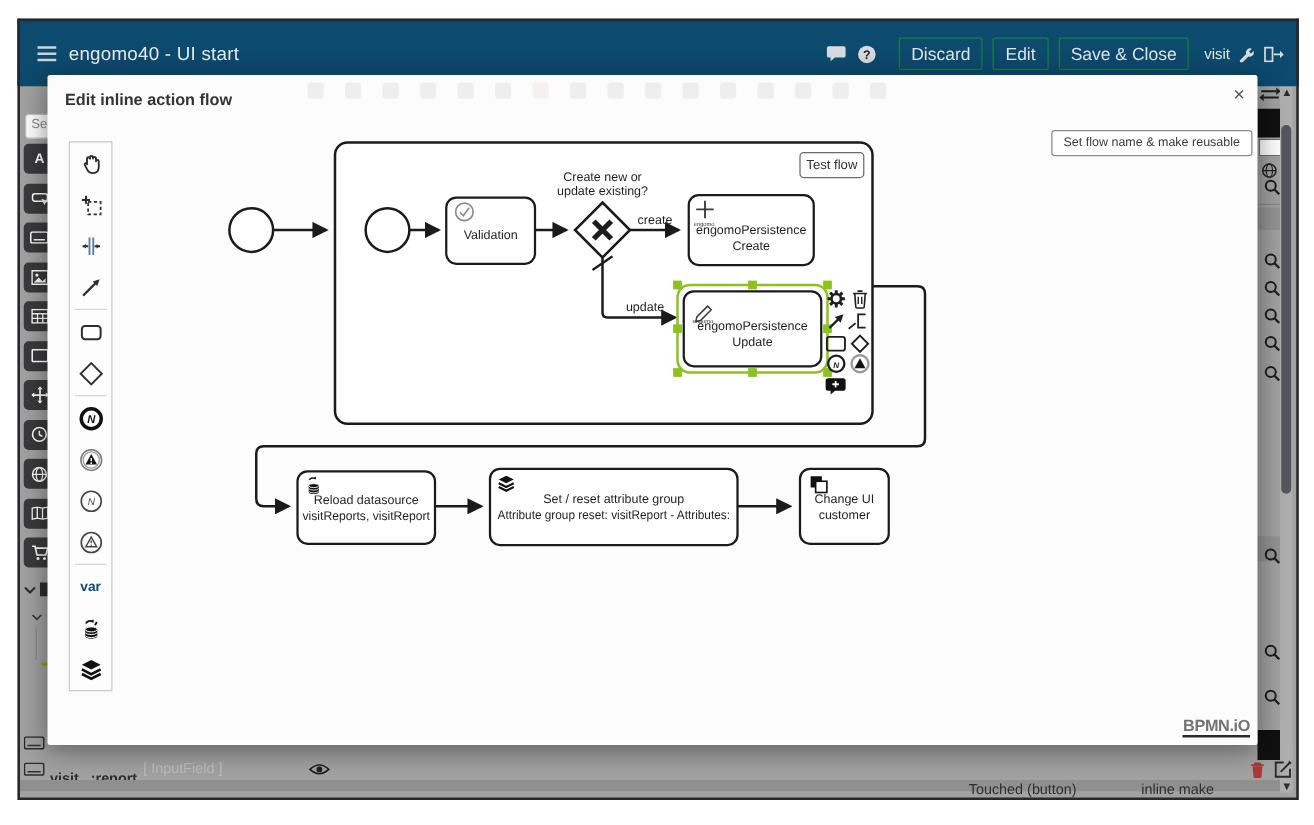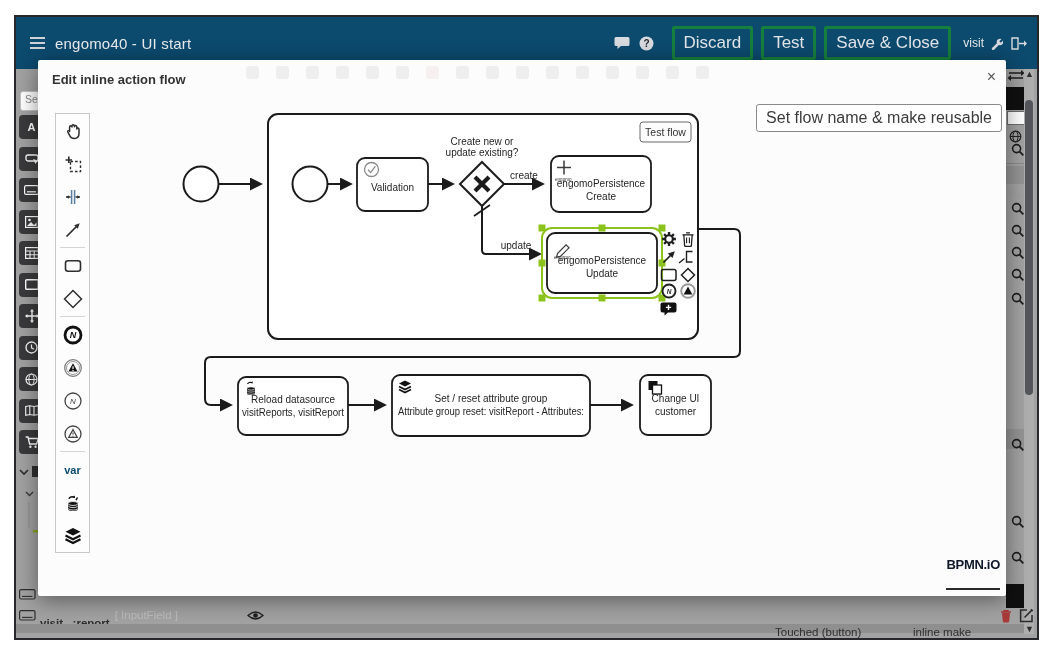--- a/index.html
+++ b/index.html
@@ -5,49 +5,49 @@
   html,body{margin:0;padding:0;background:#ffffff;}
   body{width:1051px;height:660px;position:relative;overflow:hidden;
        font-family:"Liberation Sans",sans-serif;-webkit-font-smoothing:antialiased;}
   .abs{position:absolute;}
   svg{display:block;font-family:"Liberation Sans",sans-serif;}
   
   #frame{left:14px;top:15px;width:1021px;height:621px;border:2px solid #26282b;background:#a2a2a2;}
   #topbar{left:14px;top:15px;width:1021px;height:52px;background:#0c4a6e;border:2px solid #26282b;border-bottom:none;
           display:flex;align-items:center;color:#e6e8ea;}
   #topbar .title{font-size:15px;color:#e9ebed;margin-left:10px;letter-spacing:.2px;}
-  .tb-btn{border:3px solid #15803d;border-radius:2px;color:#e2e5e9;font-size:17px;padding:4px 9px;background:transparent;
+  .tb-btn{border:1px solid #15803d;border-radius:2px;color:#e2e5e9;font-size:14px;padding:4px 9px;background:transparent;
           margin-left:8px;white-space:nowrap;}
   .burger span{display:block;width:15px;height:2px;background:#cfd3d8;margin:3px 0;}
   
   #modal{left:38px;top:60px;width:968px;height:536px;background:#fcfcfc;border-radius:2px;
          box-shadow:0 4px 22px rgba(0,0,0,.45);}
   #modal-title{left:14px;top:12px;font-size:13px;font-weight:bold;color:#333;}
   #modal-close{right:10px;top:9px;font-size:16px;color:#555;line-height:16px;cursor:pointer;}
   #setflow-btn{right:4px;top:44px;border:1px solid #8a8a8a;border-radius:3px;background:#fff;color:#3c3c3c;
-               font-size:16px;padding:4px 9px;}
+               font-size:10px;padding:4px 9px;}
   #ghost-row{left:208px;top:6px;height:14px;display:flex;gap:17px;opacity:.07;}
   #ghost-row i{width:13px;height:13px;background:#444;border-radius:3px;}
   #ghost-row i.pink{background:#c06070;opacity:1;}
   
   #palette{left:17px;top:53px;width:33px;background:#fdfdfd;border:1px solid #c9c9c9;display:flex;flex-direction:column;align-items:center;}
   .pal-item{width:33px;height:33px;display:flex;align-items:center;justify-content:center;}
   .pal-sep{width:25px;height:1px;background:#d4d4d4;margin:1px 0;}
   
   .sq-icon{width:25px;height:24px;background:#3a3a3c;border-radius:4px;display:flex;align-items:center;justify-content:center;}
   .greybar{background:#8f8f8f;}
   .lbl-dark{font-size:11.5px;color:#2e2e2e;margin-top:16px;}
   .lbl-light{font-size:11.5px;color:#bdbdbd;}
   
   #scroll-track{left:1024px;top:67px;width:10px;height:567px;background:#aeaeae;}
   #scroll-thumb{left:1025px;top:100px;width:8px;height:295px;background:#53575b;border-radius:4px;}
   .scroll-arrow{left:1025px;width:8px;height:8px;color:#2e2e2e;font-size:9px;line-height:8px;text-align:center;}
   
-  #bpmn-logo{right:6px;bottom:6px;font-size:13px;font-weight:bold;color:#0f172a;border-bottom:2px solid #2a2a2a;
-             padding-bottom:16px;letter-spacing:-.3px;}
+  #bpmn-logo{right:6px;bottom:6px;font-size:13px;font-weight:bold;color:#737373;border-bottom:2px solid #2a2a2a;
+             padding-bottom:0px;letter-spacing:-.3px;}
 </style>
 </head>
 <body>
 
 <div id="frame" class="abs"></div>
 
 <div class="abs" style="left:16px;top:66px;width:22px;height:3px;background:#85a512;"></div>
 
 <div class="abs" style="left:20px;top:91px;width:150px;height:16px;background:#fff;border:1px solid #c2c2c2;border-radius:3px;font-size:10.5px;color:#8a8a8a;padding:1px 4px;"><span>Sea</span></div>
 
@@ -226,21 +226,21 @@
   <div style="flex:1"></div>
   <svg width="16" height="14" style="margin-right:9px;">
       <path d="M1,2 a2,2 0 012,-2? " fill="none"></path>
       <path d="M2,1 h12 a1.5,1.5 0 011.5,1.5 v6 a1.5,1.5 0 01-1.5,1.5 h-7 l-3.5,3 v-3 h-1.5 a1.5,1.5 0 01-1.5,-1.5 v-6 a1.5,1.5 0 011.5,-1.5 z" fill="#d7dade"></path>
     </svg>
   <svg width="15" height="15" style="margin-right:10px;">
       <circle cx="7.5" cy="7.5" r="7" fill="#d7dade"></circle>
       <text x="7.5" y="11" text-anchor="middle" font-size="10" font-weight="bold" fill="#1f2227">?</text>
     </svg>
   <button class="tb-btn">Discard</button>
-  <button class="tb-btn">Test</button>
+  <button class="tb-btn">Edit</button>
   <button class="tb-btn">Save &amp; Close</button>
   <span style="font-size:12px;margin-left:12px;">visit</span>
   <svg width="13" height="13" style="margin-left:6px;">
       <path d="M11.5,2 a3.4,3.4 0 00-4.6,4.2 L2,11.1 a1.4,1.4 0 001.9,1.9 L8.8,8.1 a3.4,3.4 0 004.2,-4.6 L10.8,5.7 9.3,4.2 z" fill="#d7dade"></path>
     </svg>
   <svg width="16" height="13" style="margin:0 10px 0 8px;">
       <path d="M1,1 h6 v11 h-6 z" fill="none" stroke="#d7dade" stroke-width="1.4"></path>
       <path d="M8,6.5 H14" stroke="#d7dade" stroke-width="1.5"></path>
       <path d="M13,3.5 l3,3 -3,3 z" fill="#d7dade"></path>
     </svg>

